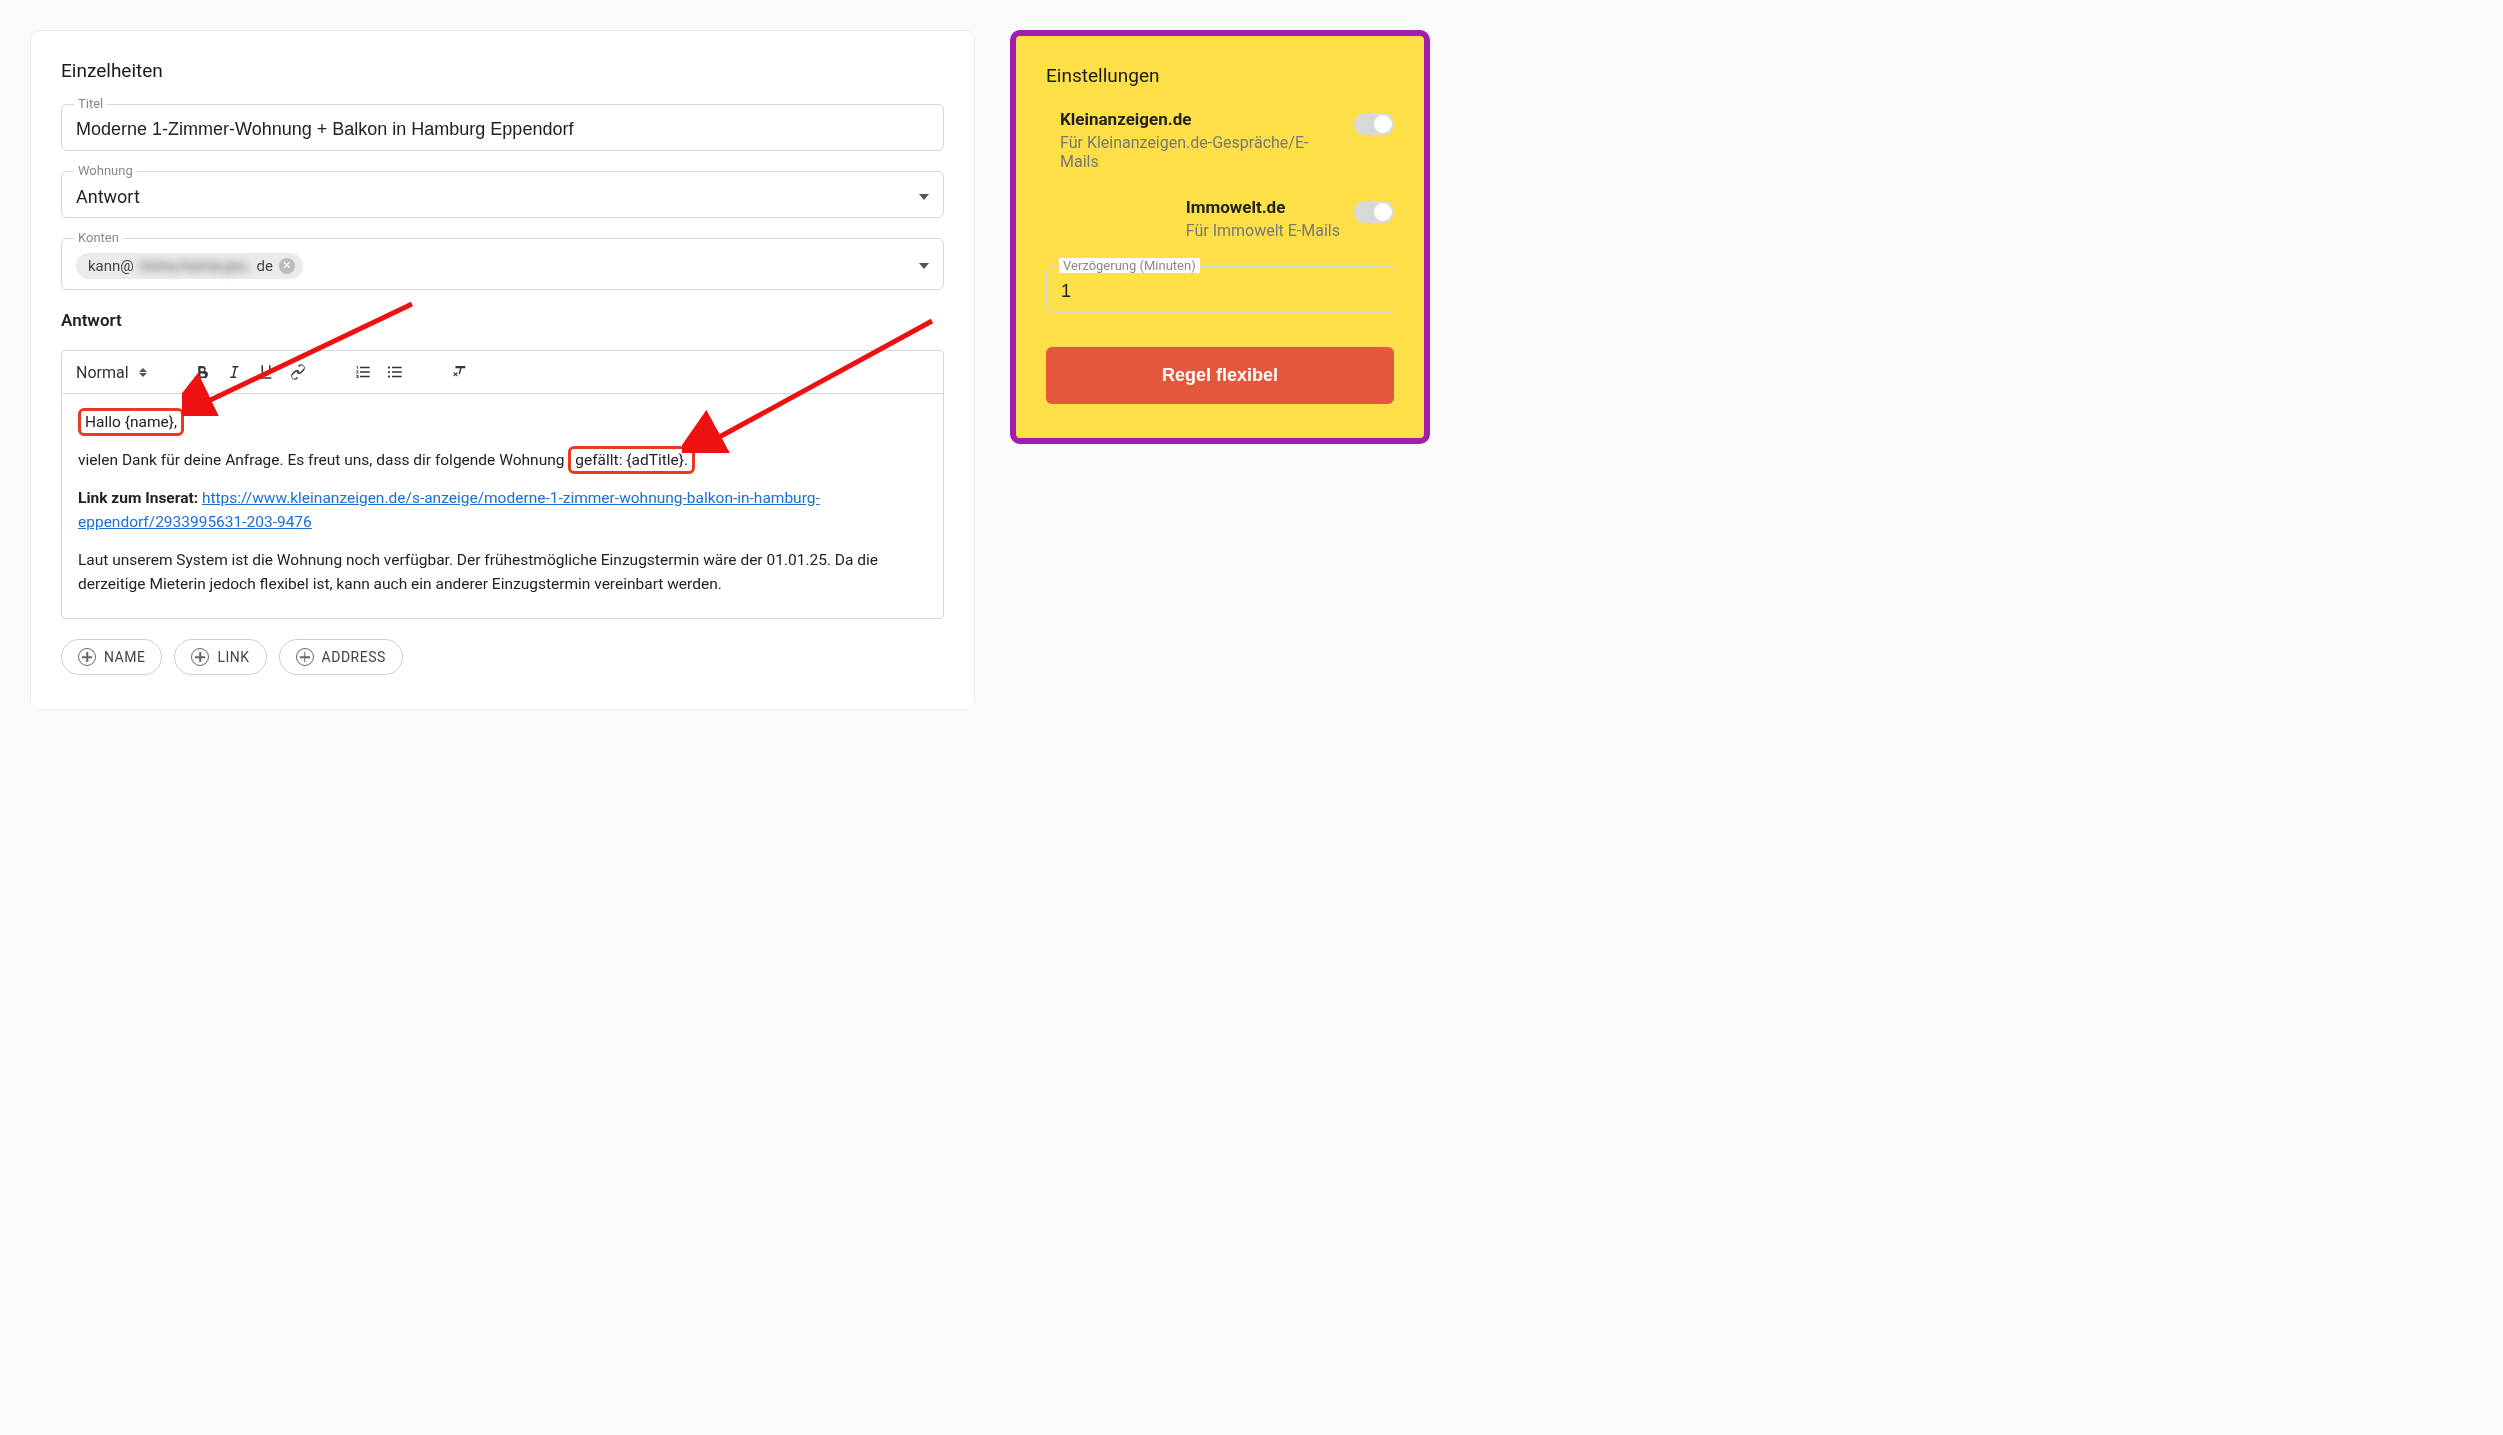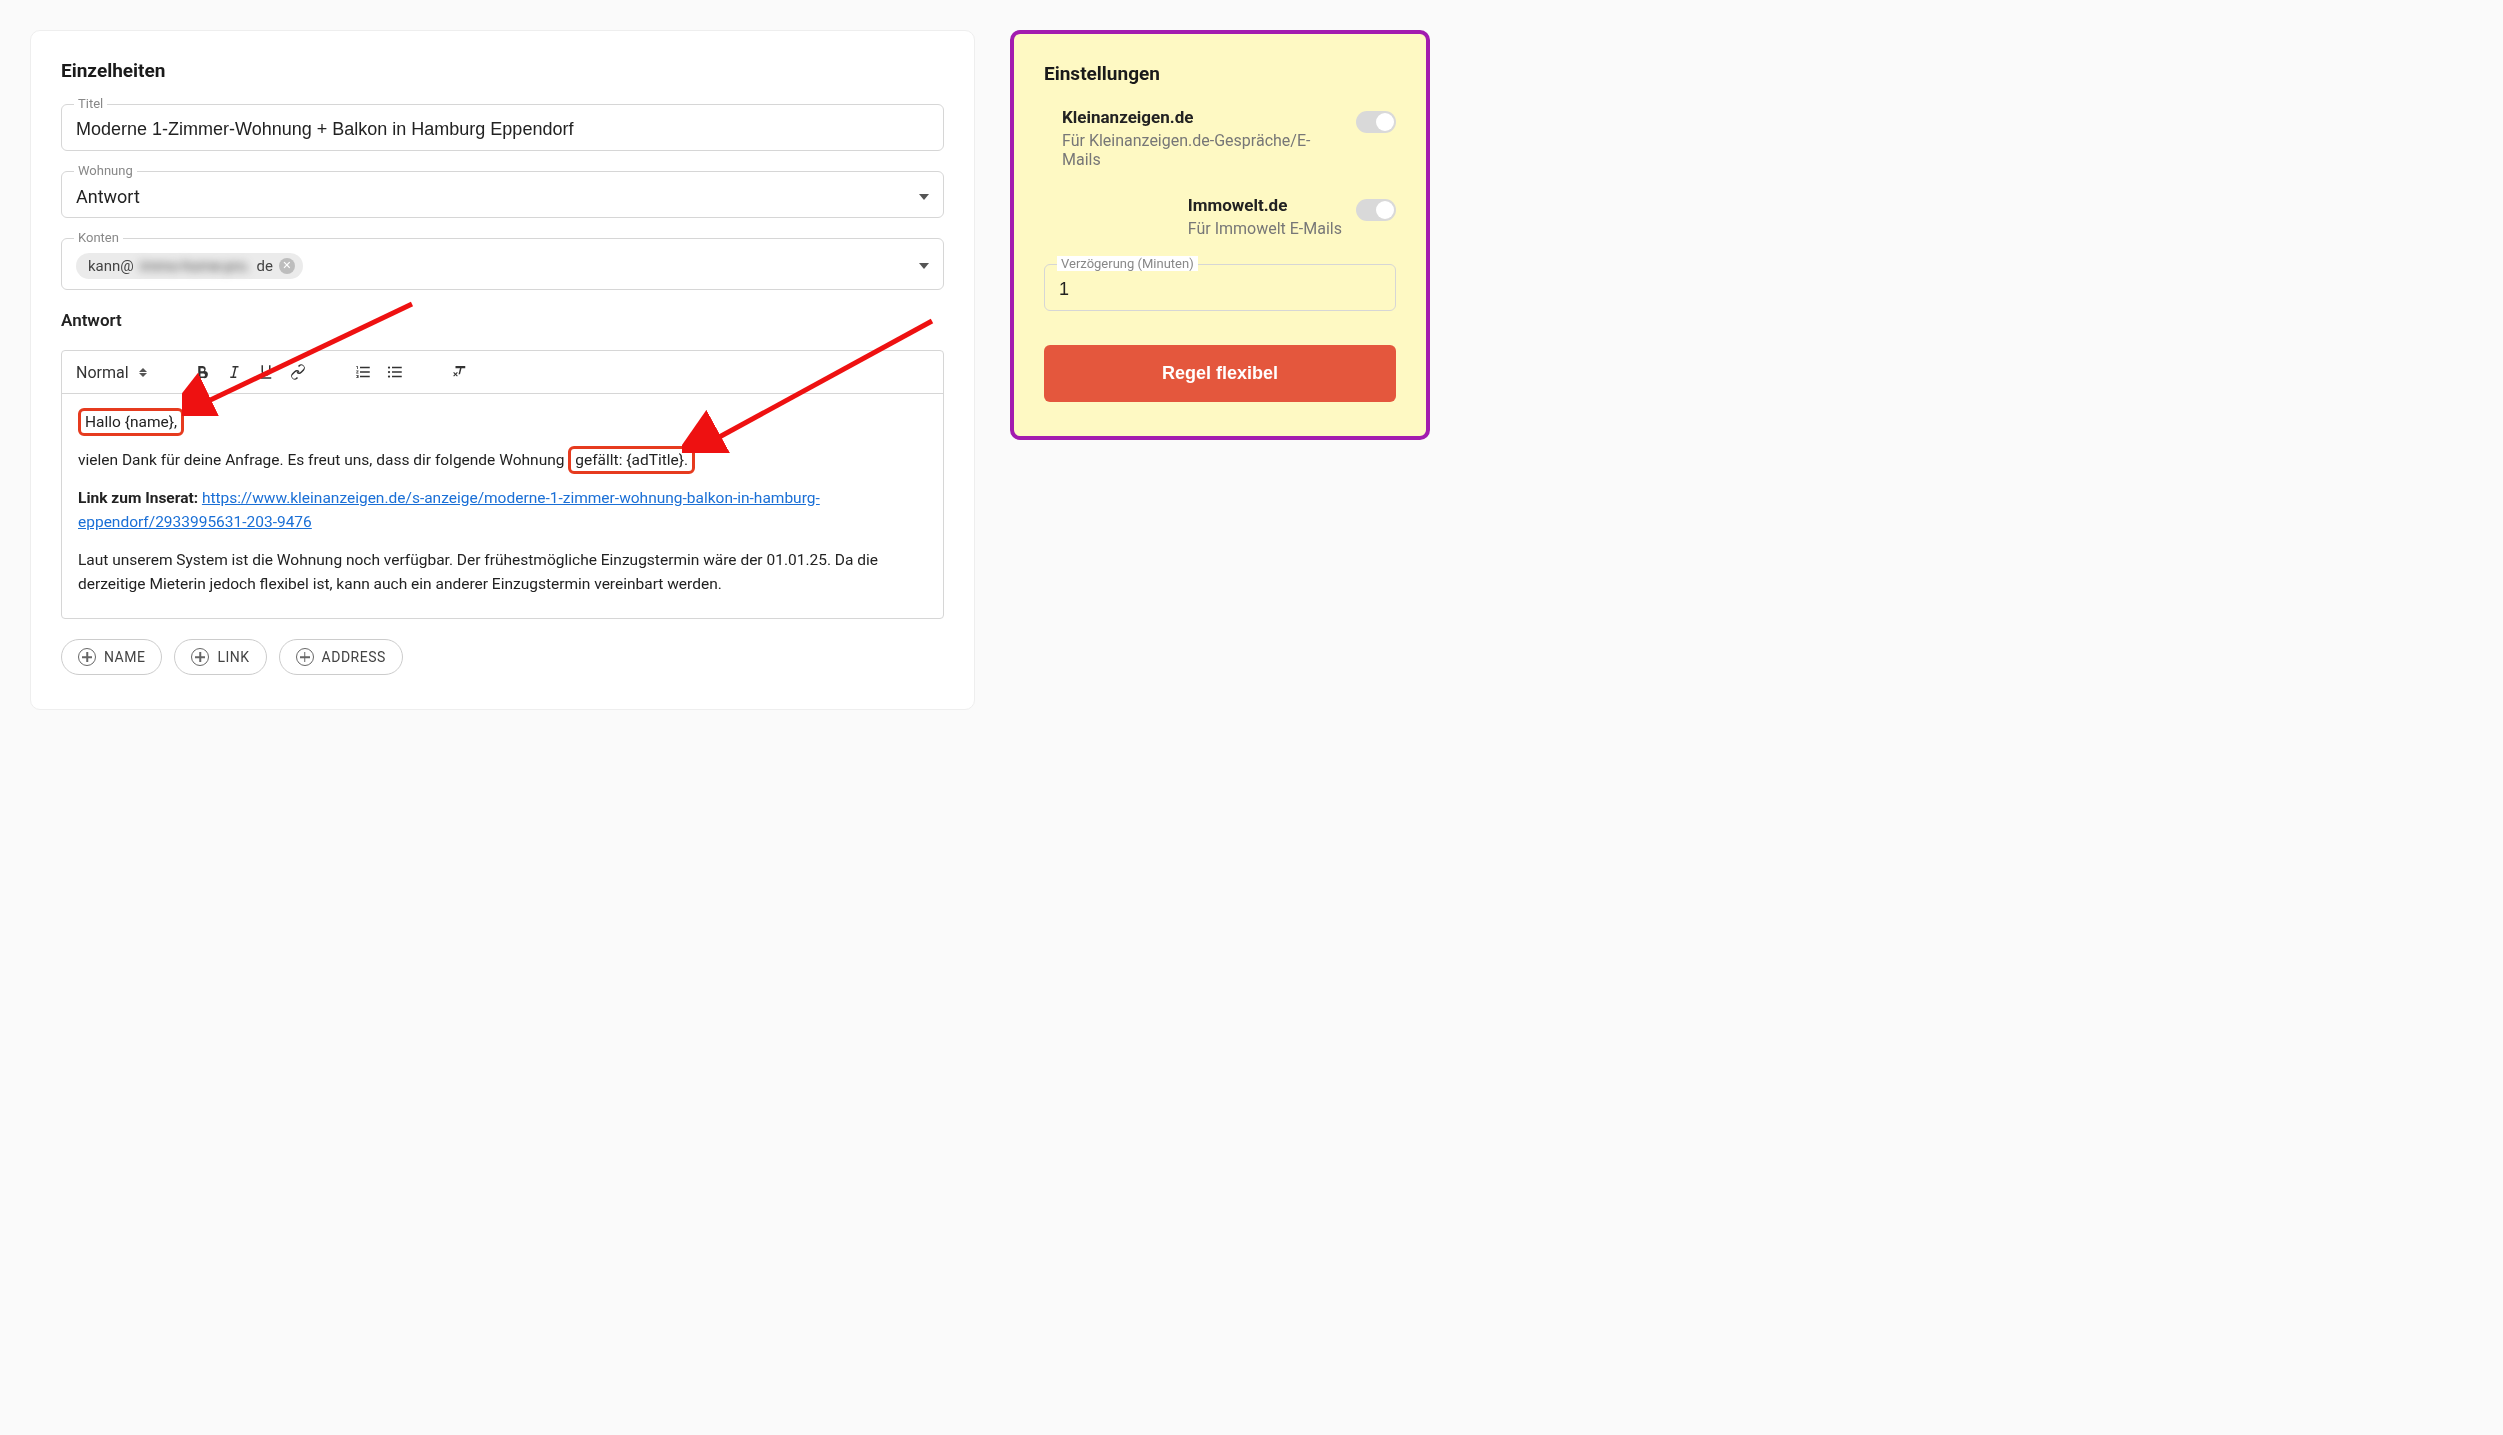--- a/index.html
+++ b/index.html
@@ -12,29 +12,29 @@
 .layout { display: flex; gap: 35px; max-width: 1400px; }
 .left-card {
   flex: 1;
   background: #fff;
   border: 1px solid #eee;
   border-radius: 10px;
   padding: 28px 30px 34px 30px;
 }
 .right-card {
   width: 420px;
-  background: #fef9c3;
-  border: 4px solid #a21caf;
+  background: #fde047;
+  border: 6px solid #a21caf;
   border-radius: 10px;
   padding: 28px 30px 34px 30px;
   align-self: flex-start;
 }
 h2.section-title {
   font-size: 19px;
-  font-weight: 700;
+  font-weight: 400;
   margin-bottom: 22px;
   color: #1a1a1a;
 }
 .field-wrap {
   position: relative;
   border: 1px solid #d6d6d6;
   border-radius: 6px;
   padding: 14px 14px 10px 14px;
   margin-bottom: 20px;
 }

